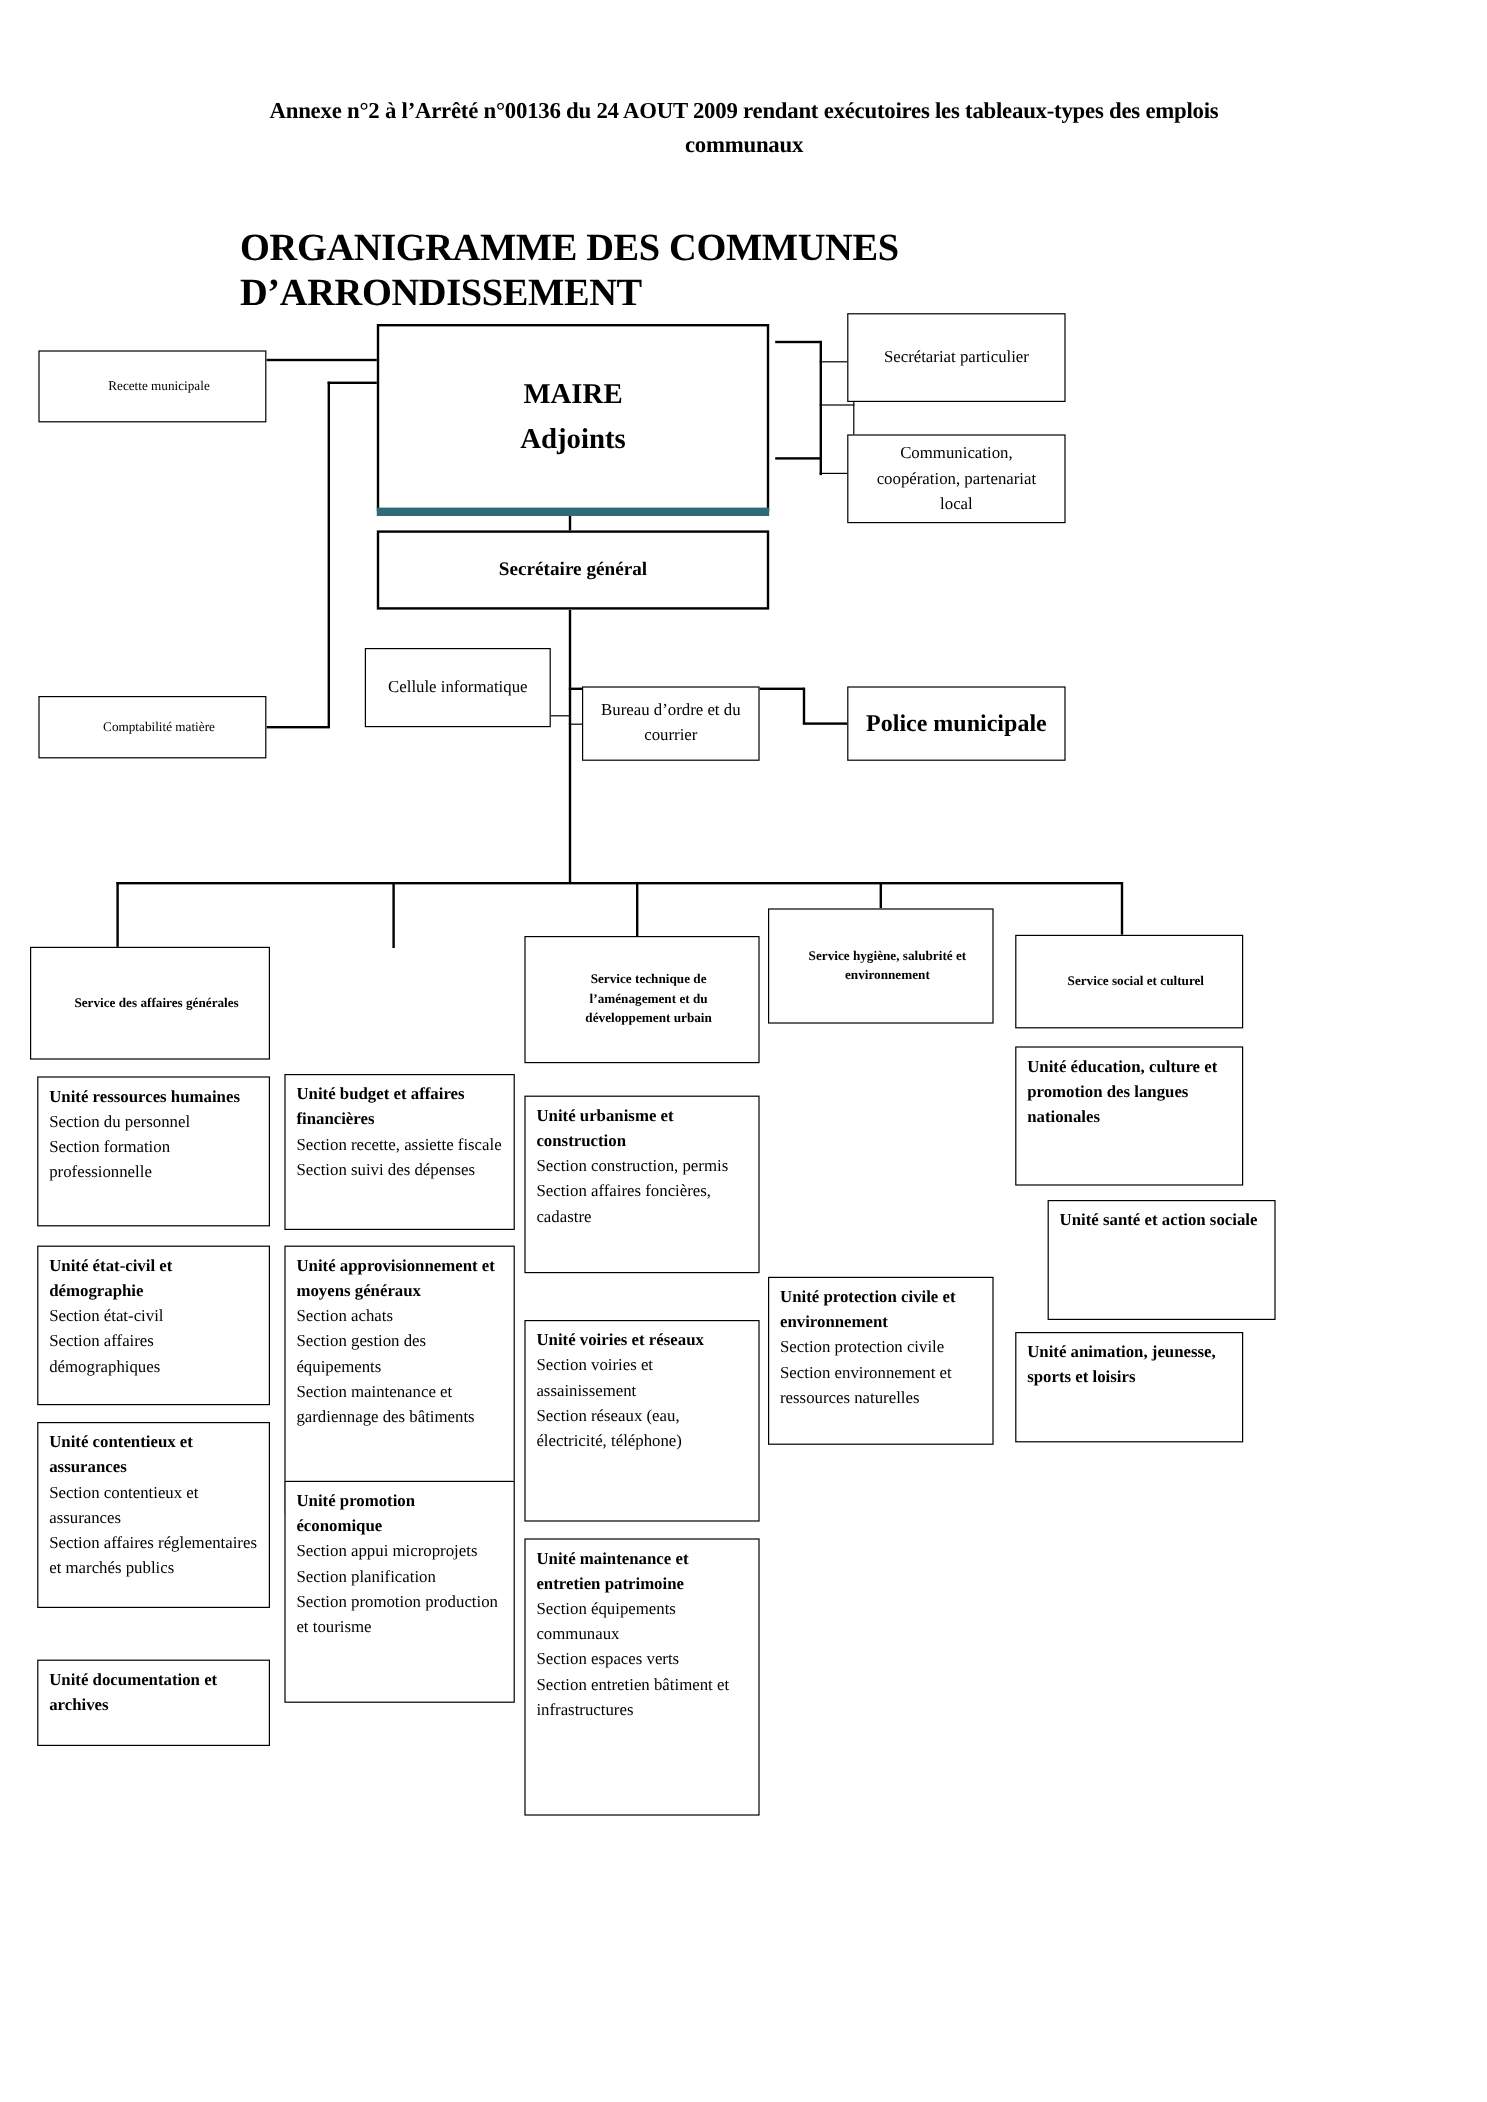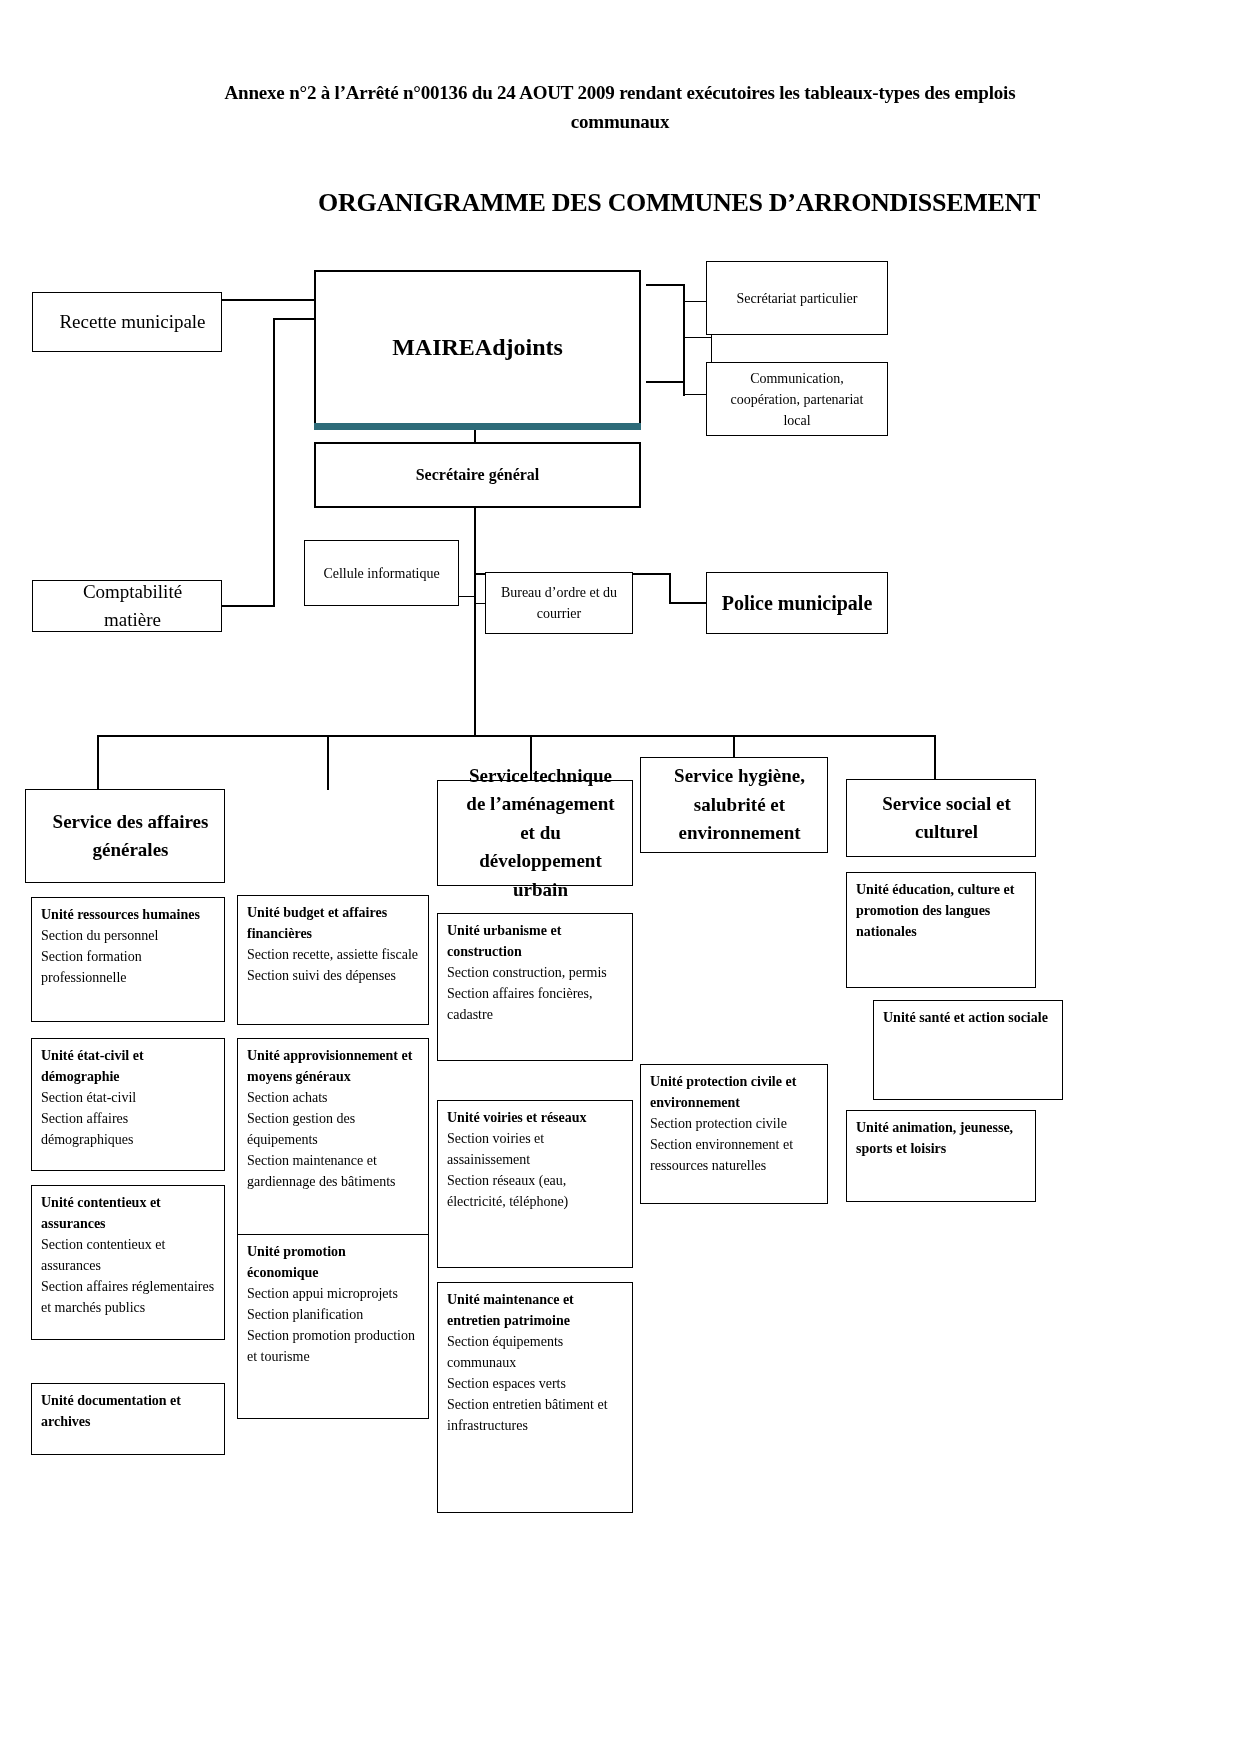--- a/index.html
+++ b/index.html
@@ -29,23 +29,23 @@
     font-weight: bold;
     font-size: 19px;
     line-height: 1.55;
     letter-spacing: -0.2px;
   }
   .doc-title {
     position: absolute;
     left: 200px;
     top: 188px;
     width: 840px;
-    text-align: right;
+    text-align: left;
     font-weight: bold;
-    font-size: 26px;
+    font-size: 32px;
     letter-spacing: -0.3px;
   }
 
   
   .box {
     position: absolute;
     box-sizing: border-box;
     background: #ffffff;
     border: 1.4px solid #000000;
     z-index: 5;
@@ -63,21 +63,21 @@
     display: flex;
     align-items: center;
     justify-content: center;
     text-align: center;
   }
   .c-top {
     display: block;
   }
 
   .t-sm   { font-size: 14px; line-height: 1.5; }
-  .t-md   { font-size: 19px; line-height: 1.5; margin-left: 11px; }
+  .t-md   { font-size: 11px; line-height: 1.5; margin-left: 11px; }
   .t-lg   { font-size: 20px; line-height: 1.5; }
   .t-xl   { font-size: 16px; line-height: 1.45; }
   .bold   { font-weight: bold; }
 
   .maire-label {
     font-weight: bold;
     font-size: 24px;
     line-height: 1.55;
     text-align: center;
   }
@@ -149,21 +149,21 @@
   <div class="ln v" style="left:733px; top:735px; height:22px;"></div>
   <div class="ln v" style="left:934px; top:735px; height:44px;"></div>
 
   <div class="box" style="left:32px; top:292px; width:190px; height:60px;">
     <div class="box-inner c-center">
         <span class="t-md">Recette municipale</span>
       </div>
   </div>
 
   <div class="box thick" style="left:314px; top:270px; width:327px; height:156px;">
-    <div class="box-inner c-center" style="flex-direction:row;">
+    <div class="box-inner c-center" style="flex-direction:column;">
       <span class="maire-label">MAIRE</span>
       <span class="maire-label">Adjoints</span>
     </div>
   </div>
   <div class="teal-band" style="left:314px; top:423px; width:327px; height:7px;"></div>
 
   <div class="box" style="left:706px; top:261px; width:182px; height:74px;">
     <div class="box-inner c-center">
         <span class="t-sm">Secrétariat particulier</span>
       </div>

